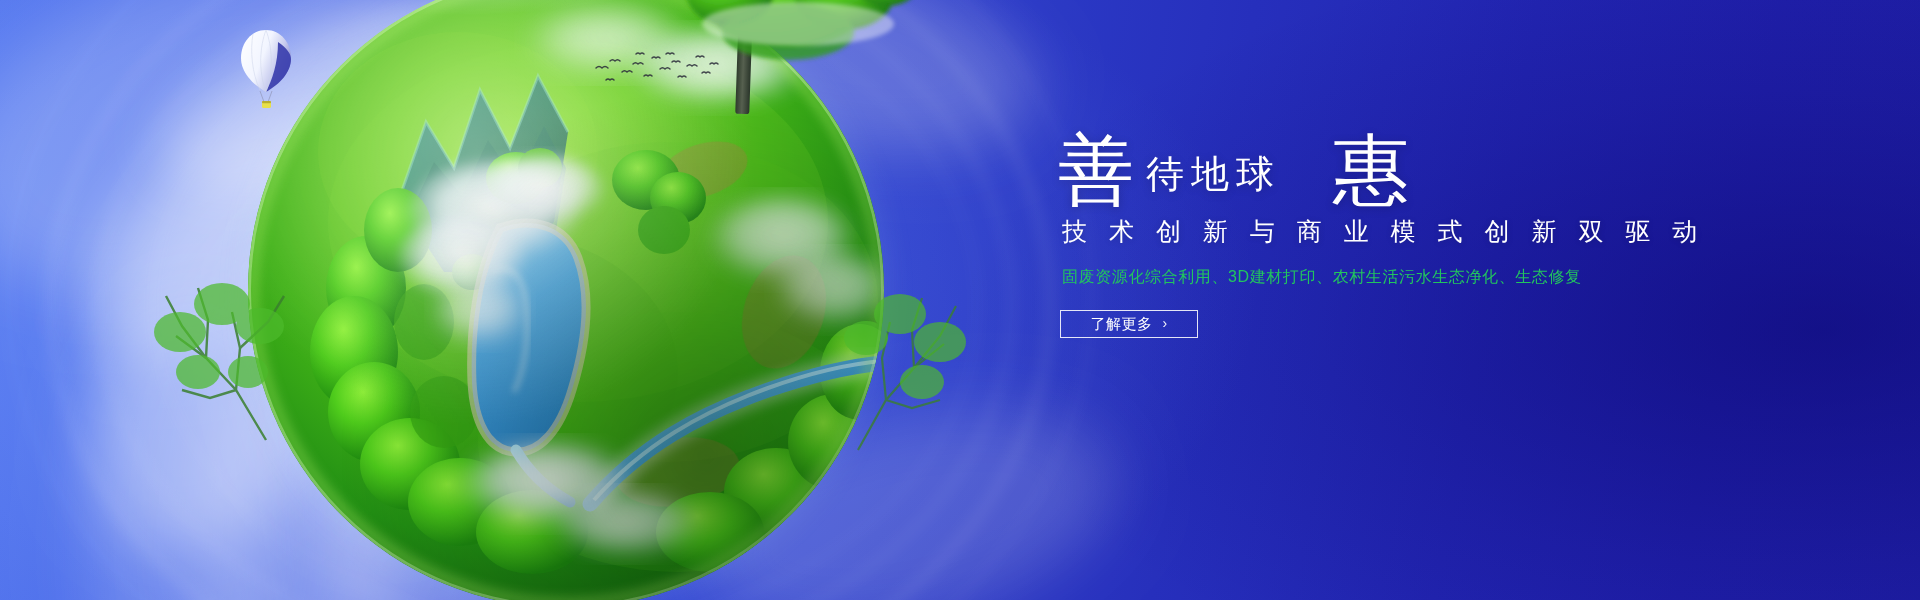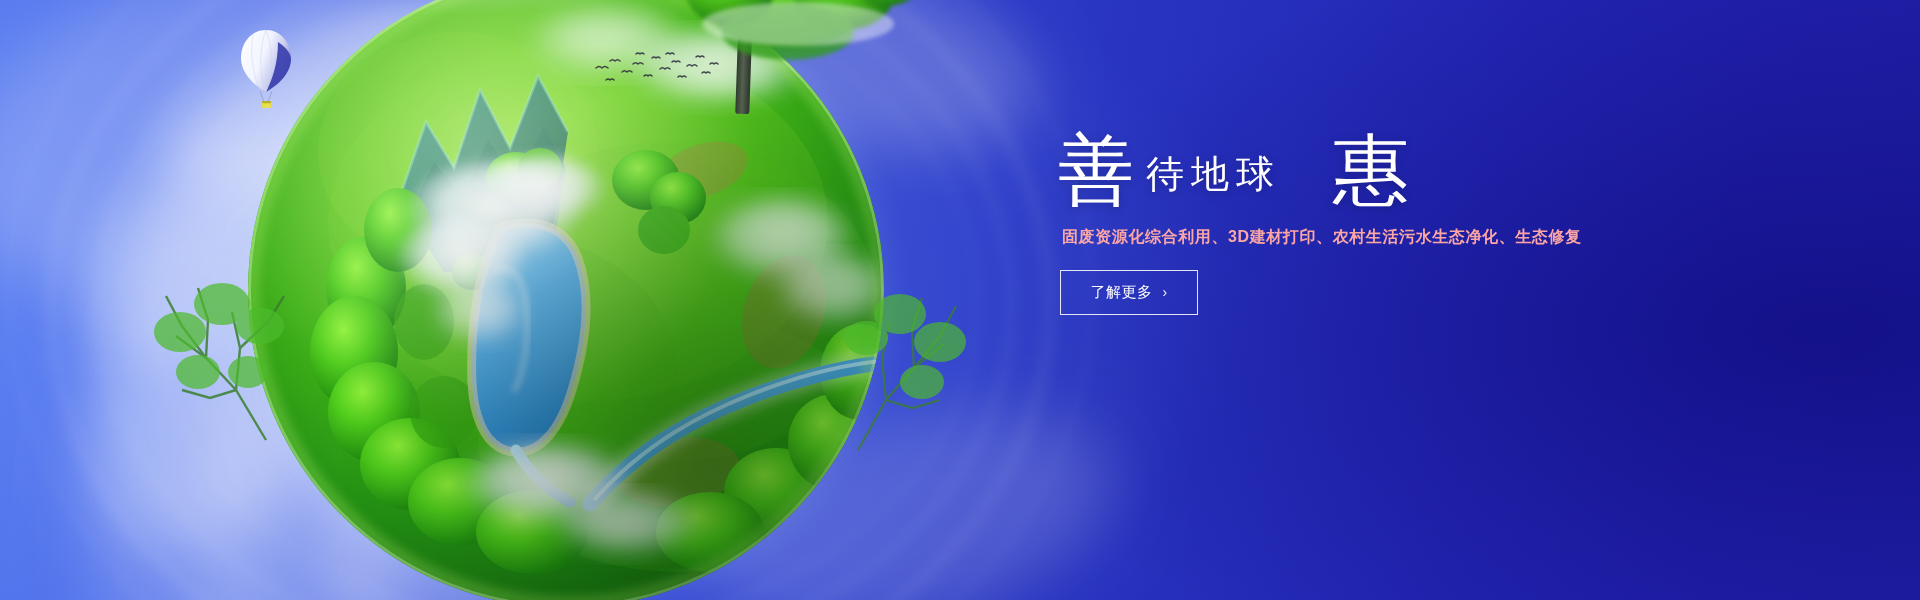--- a/index.html
+++ b/index.html
@@ -191,34 +191,34 @@
     font-weight: 400;
     margin: 16px 0 0 4px;
     color: #ffffff;
     white-space: nowrap;
     text-shadow: 0 1px 6px rgba(0,0,0,0.18);
   }
 
   .description {
     font-size: 16px;
     letter-spacing: .6px;
-    font-weight: 700;
-    margin: 28px 0 0 4px;
-    color: #fca5a5;
+    font-weight: 400;
+    margin: 19px 0 0 4px;
+    color: #22c55e;
     white-space: nowrap;
   }
 
   .cta {
     margin: 22px 0 0 2px;
     display: inline-flex;
     align-items: center;
     justify-content: center;
     gap: 10px;
     width: 138px;
-    height: 45px;
+    height: 28px;
     border: 1px solid rgba(255,255,255,0.88);
     background: transparent;
     color: #ffffff;
     font-size: 15px;
     letter-spacing: .5px;
     cursor: pointer;
     font-family: "Liberation Sans", "DejaVu Sans", sans-serif;
   }
   .cta-arrow {
     display: inline-block;
@@ -525,20 +525,21 @@
       <span class="hl-group">
         <span class="hl-big">善</span>
         <span class="hl-small">待地球</span>
       </span>
       <span class="hl-gap"></span>
       <span class="hl-group">
         <span class="hl-big">惠</span>
       </span>
     </div>
 
+    <div class="subtitle">技 术 创 新 与 商 业 模 式 创 新 双 驱 动</div>
 
     <div class="description">固废资源化综合利用、3D建材打印、农村生活污水生态净化、生态修复</div>
 
     <button class="cta">
       <span>了解更多</span>
       <span class="cta-arrow">›</span>
     </button>
 
   </div>
 </div>

